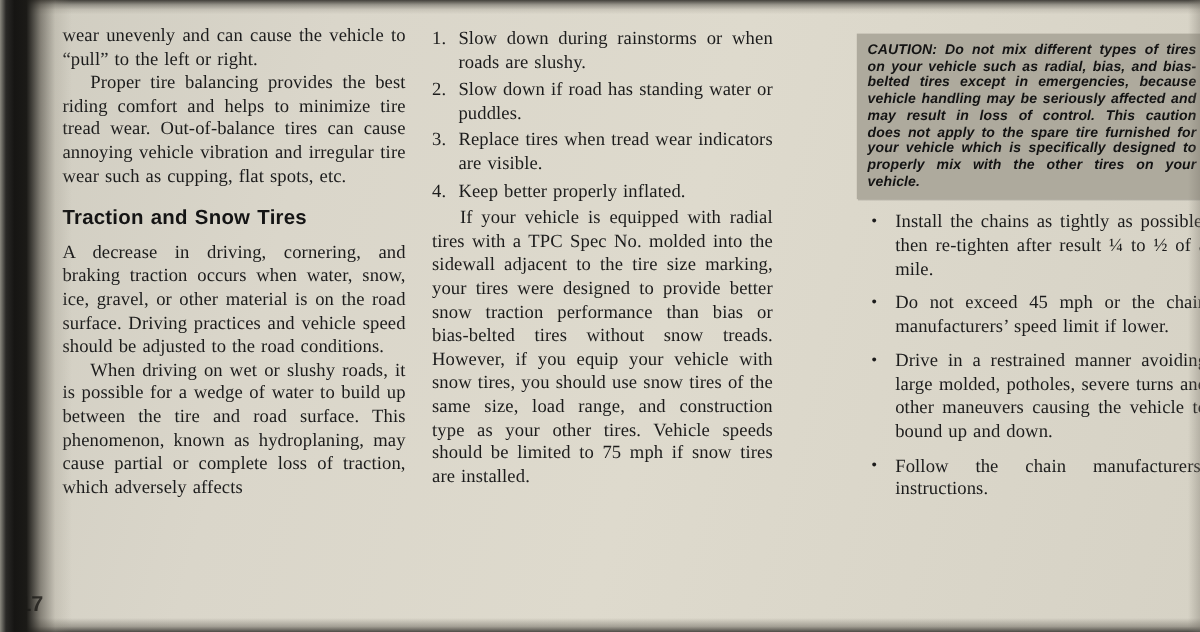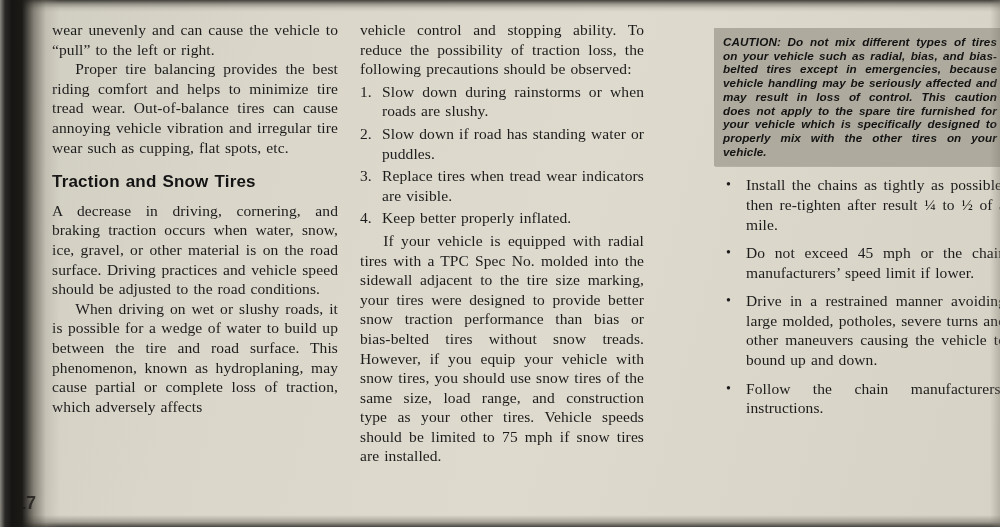--- a/index.html
+++ b/index.html
@@ -95,21 +95,20 @@
 
   <div class="col col1">
     <p>wear unevenly and can cause the vehicle to “pull” to the left or right.</p>
     <p class="indent">Proper tire balancing provides the best riding comfort and helps to minimize tire tread wear. Out-of-balance tires can cause annoying vehicle vibration and irregular tire wear such as cupping, flat spots, etc.</p>
     <h2 class="section">Traction and Snow Tires</h2>
     <p>A decrease in driving, cornering, and braking traction occurs when water, snow, ice, gravel, or other material is on the road surface. Driving practices and vehicle speed should be adjusted to the road conditions.</p>
     <p class="indent">When driving on wet or slushy roads, it is possible for a wedge of water to build up between the tire and road surface. This phenomenon, known as hydroplaning, may cause partial or complete loss of traction, which adversely affects</p>
   </div>
 
   <div class="col col2">
-    <p>vehicle control and stopping ability. To reduce the possibility of traction loss, the following precautions should be observed:</p>
     <div class="numlist">
       <div class="numitem">
         <span class="num">1.</span>
         <span class="txt">Slow down during rainstorms or when roads are slushy.</span>
       </div>
       <div class="numitem">
         <span class="num">2.</span>
         <span class="txt">Slow down if road has standing water or puddles.</span>
       </div>
       <div class="numitem">

